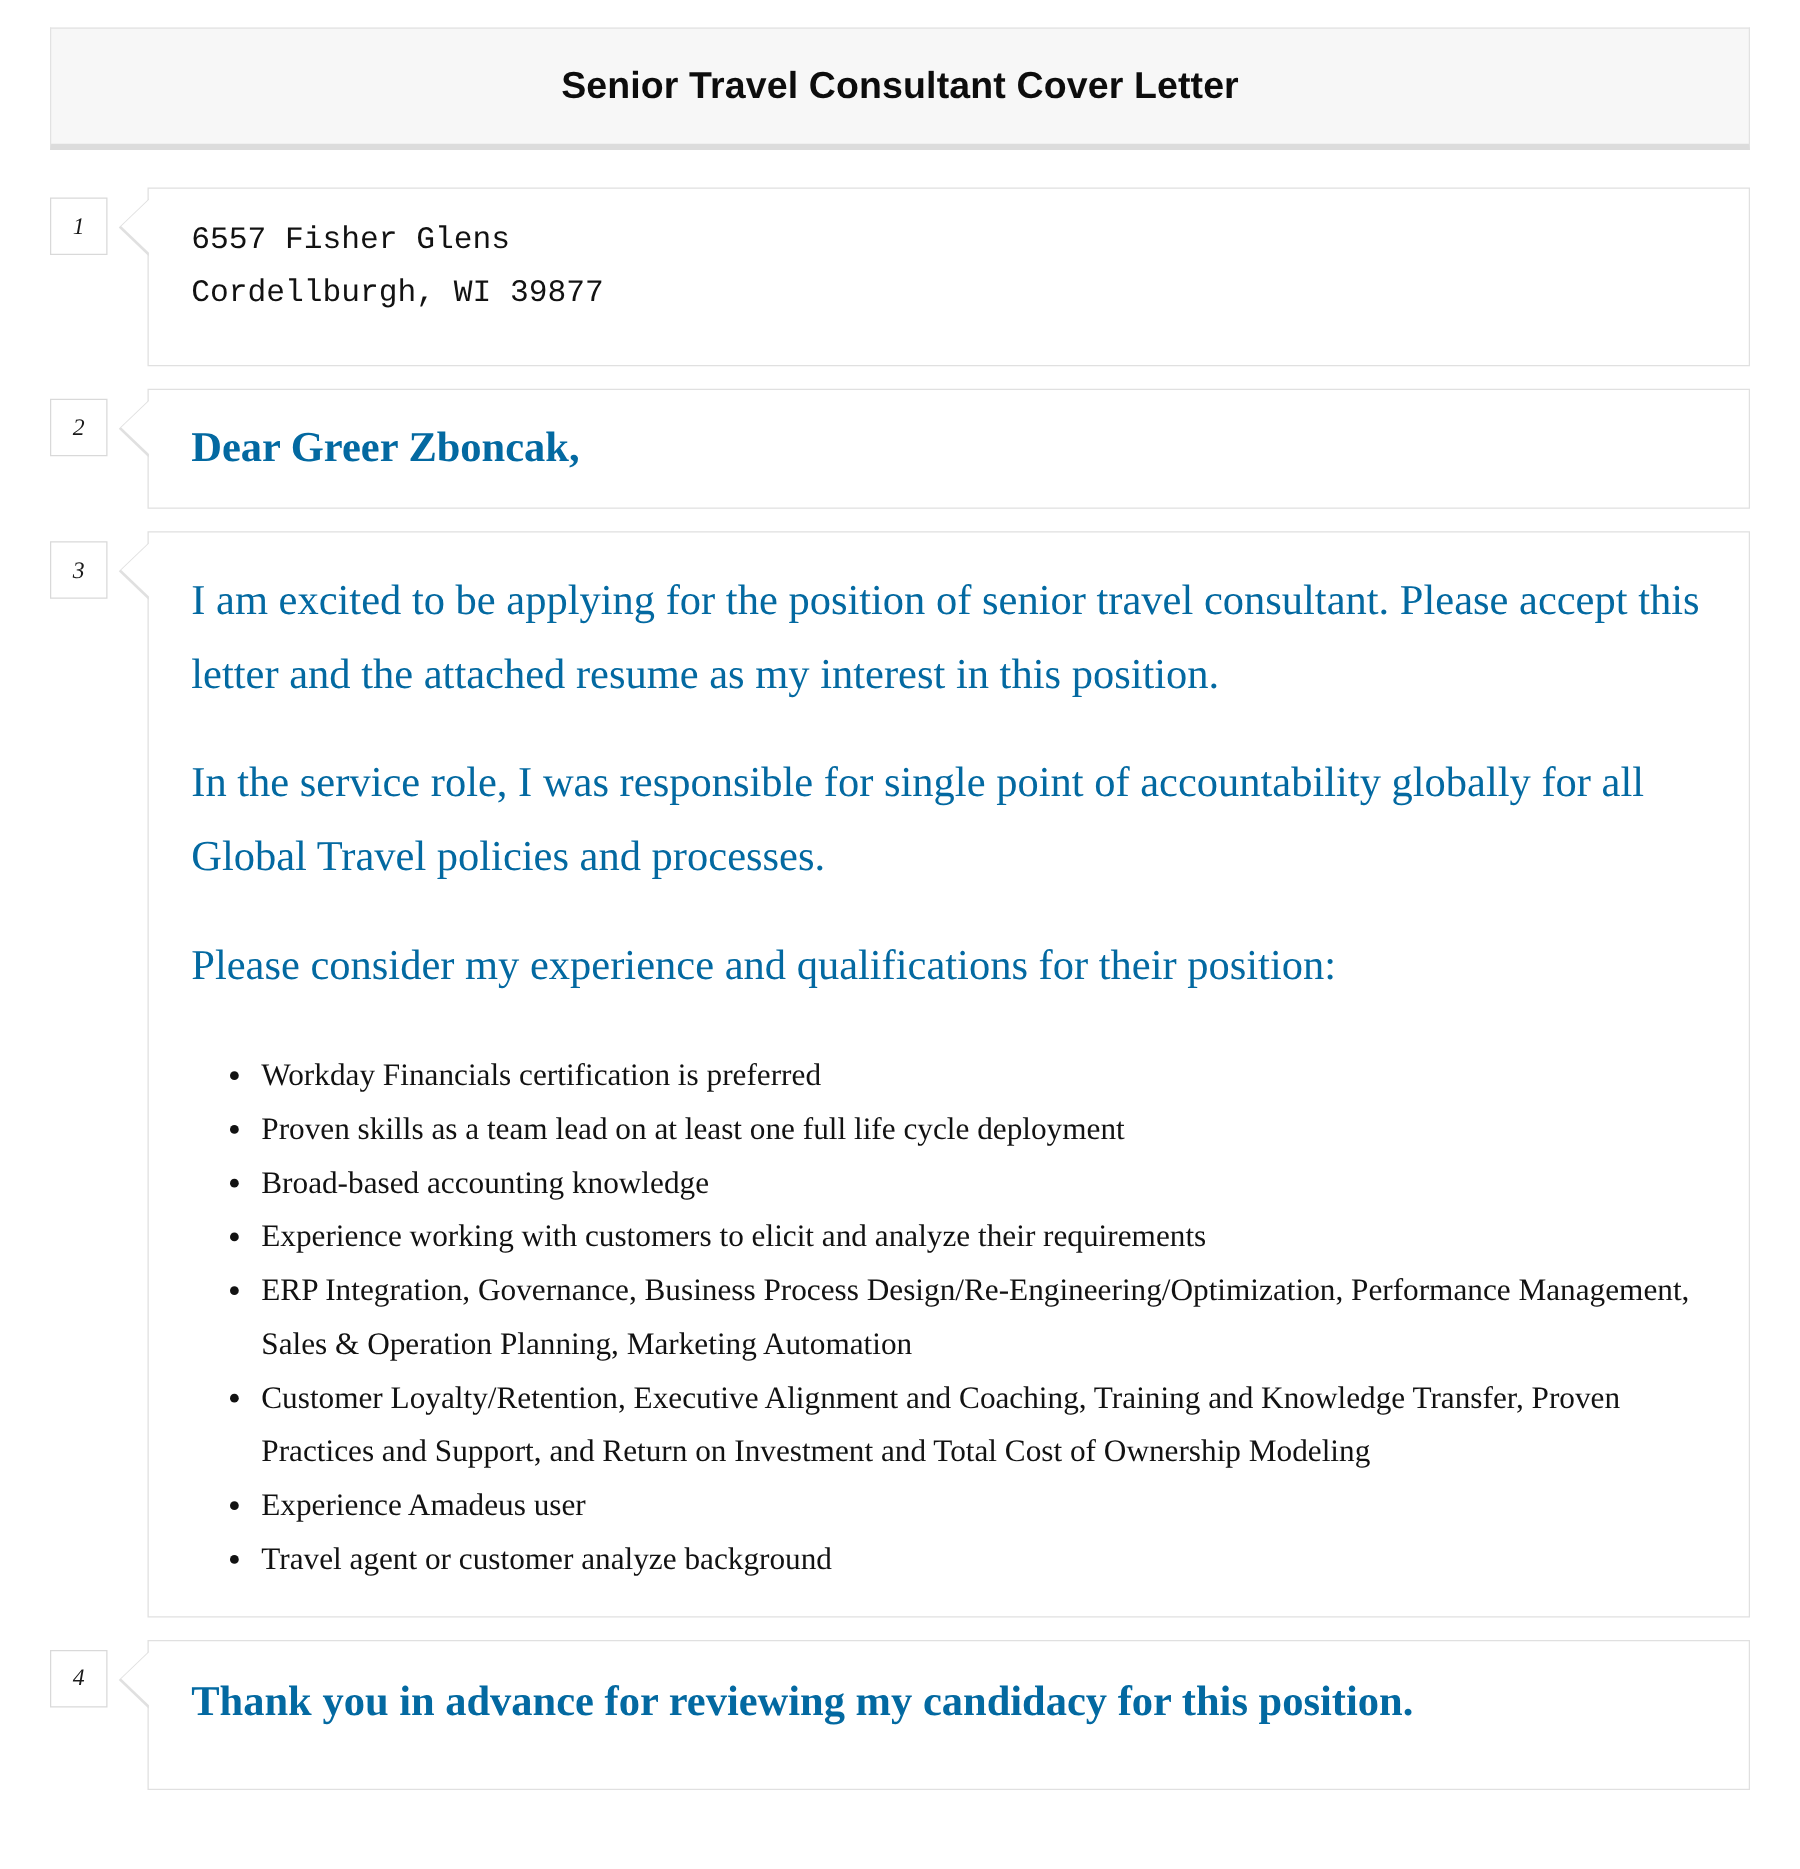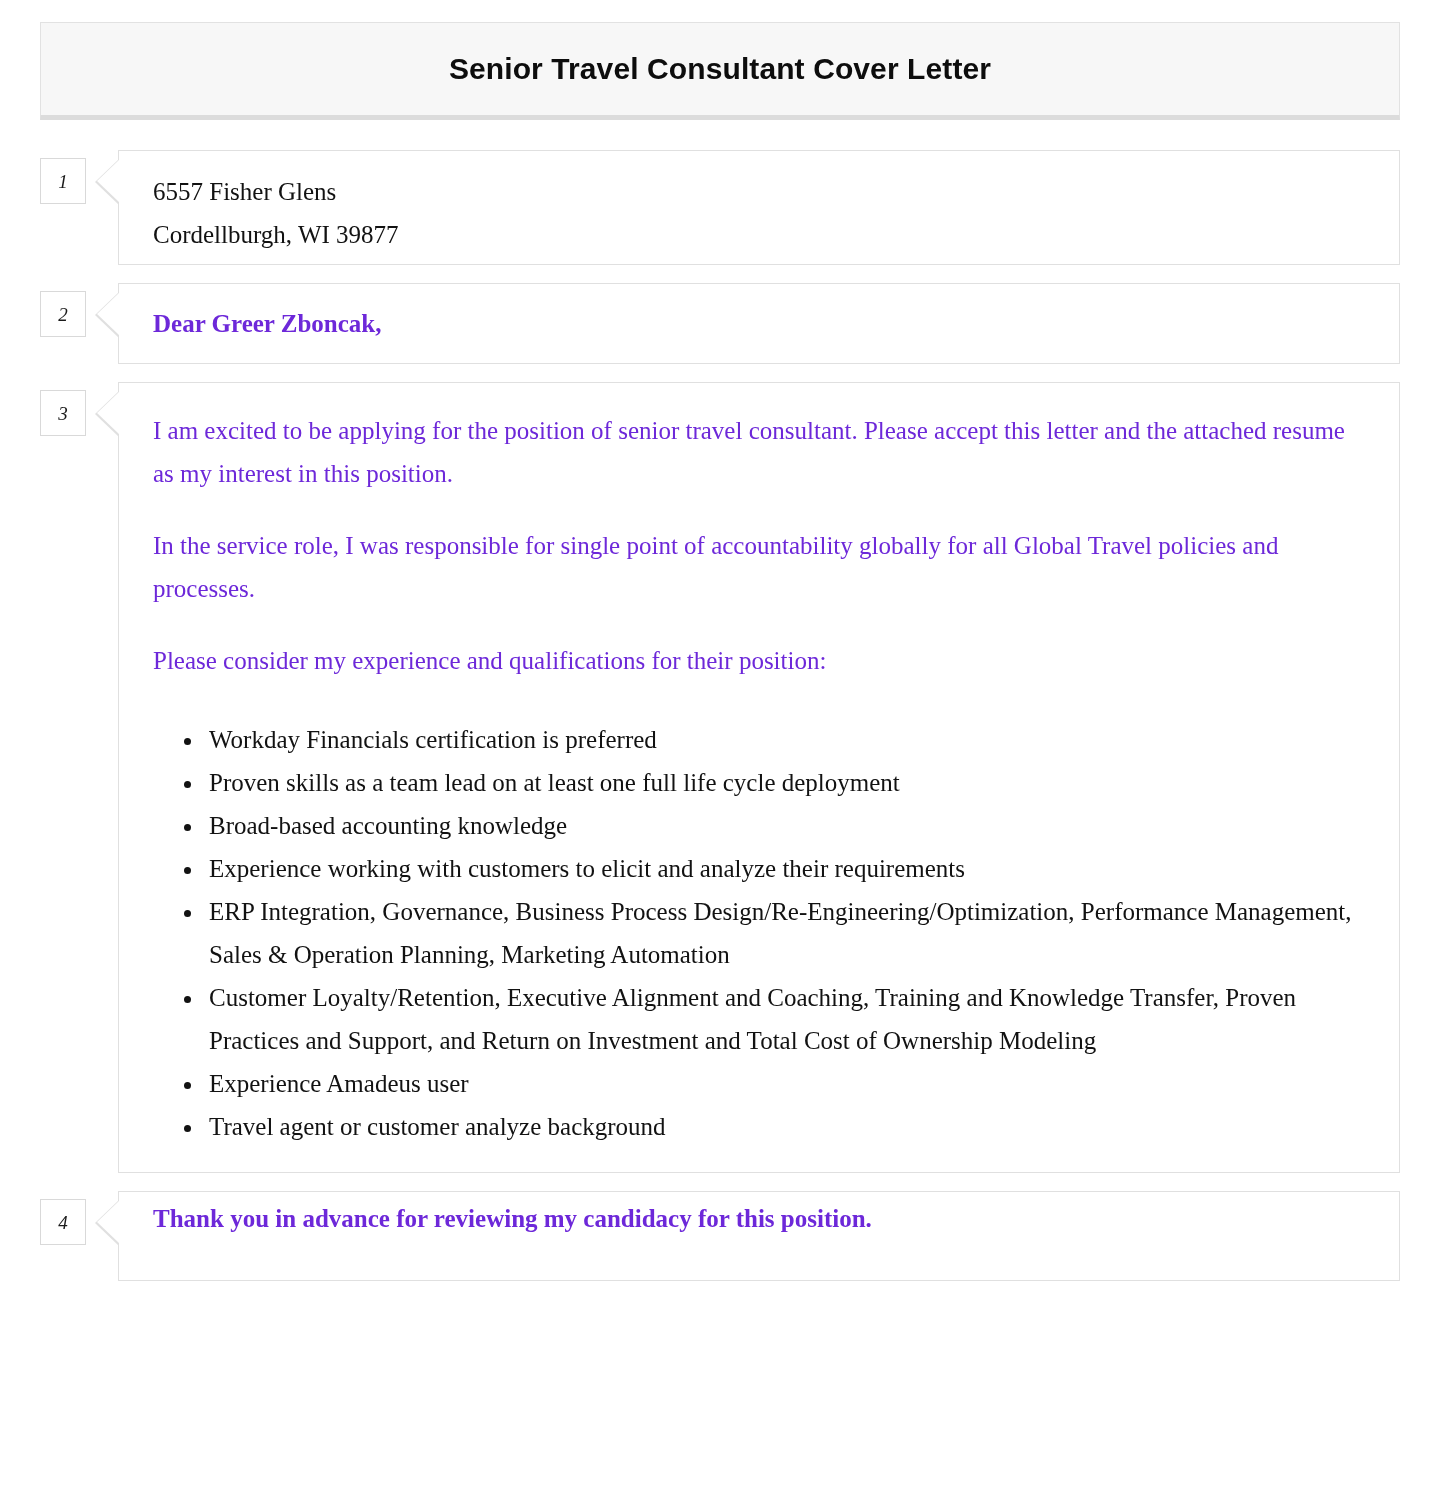--- a/index.html
+++ b/index.html
@@ -103,23 +103,23 @@
   }
   
   .bubble::after {
     left: -22px;
     border-width: 22px 23px 22px 0;
     border-color: transparent #ffffff transparent transparent;
   }
 
   .bubble p {
     margin: 0;
-    font-size: 25px;
+    font-size: 34px;
     line-height: 1.72;
-    color: #6d28d9;
+    color: #0369a1;
   }
   .bubble p + p { margin-top: 29px; }
 
   .bubble p.bold {
     font-weight: bold;
   }
 
   .addr-line {
     font-size: 25px;
     line-height: 1.7;
@@ -133,24 +133,24 @@
   }
   .bubble ul li {
     font-size: 25px;
     line-height: 1.72;
     color: #121212;
     margin: 0;
     padding-left: 4px;
   }
 
   
-  .block-1 .bubble { padding-top: 20px; padding-bottom: 8px; }
+  .block-1 .bubble { padding-top: 20px; padding-bottom: 36px; font-family: Liberation Mono, monospace; }
   .block-2 .bubble { padding-top: 18px; padding-bottom: 18px; }
   .block-3 .bubble { padding-bottom: 24px; }
-  .block-4 .bubble { padding-top: 5px; padding-bottom: 40px; }
+  .block-4 .bubble { padding-top: 20px; padding-bottom: 40px; }
 </style>
 </head>
 <body>
 
 <div class="page">
 
   <div class="doc-header">
     <div class="doc-title">Senior Travel Consultant Cover Letter</div>
   </div>
 

